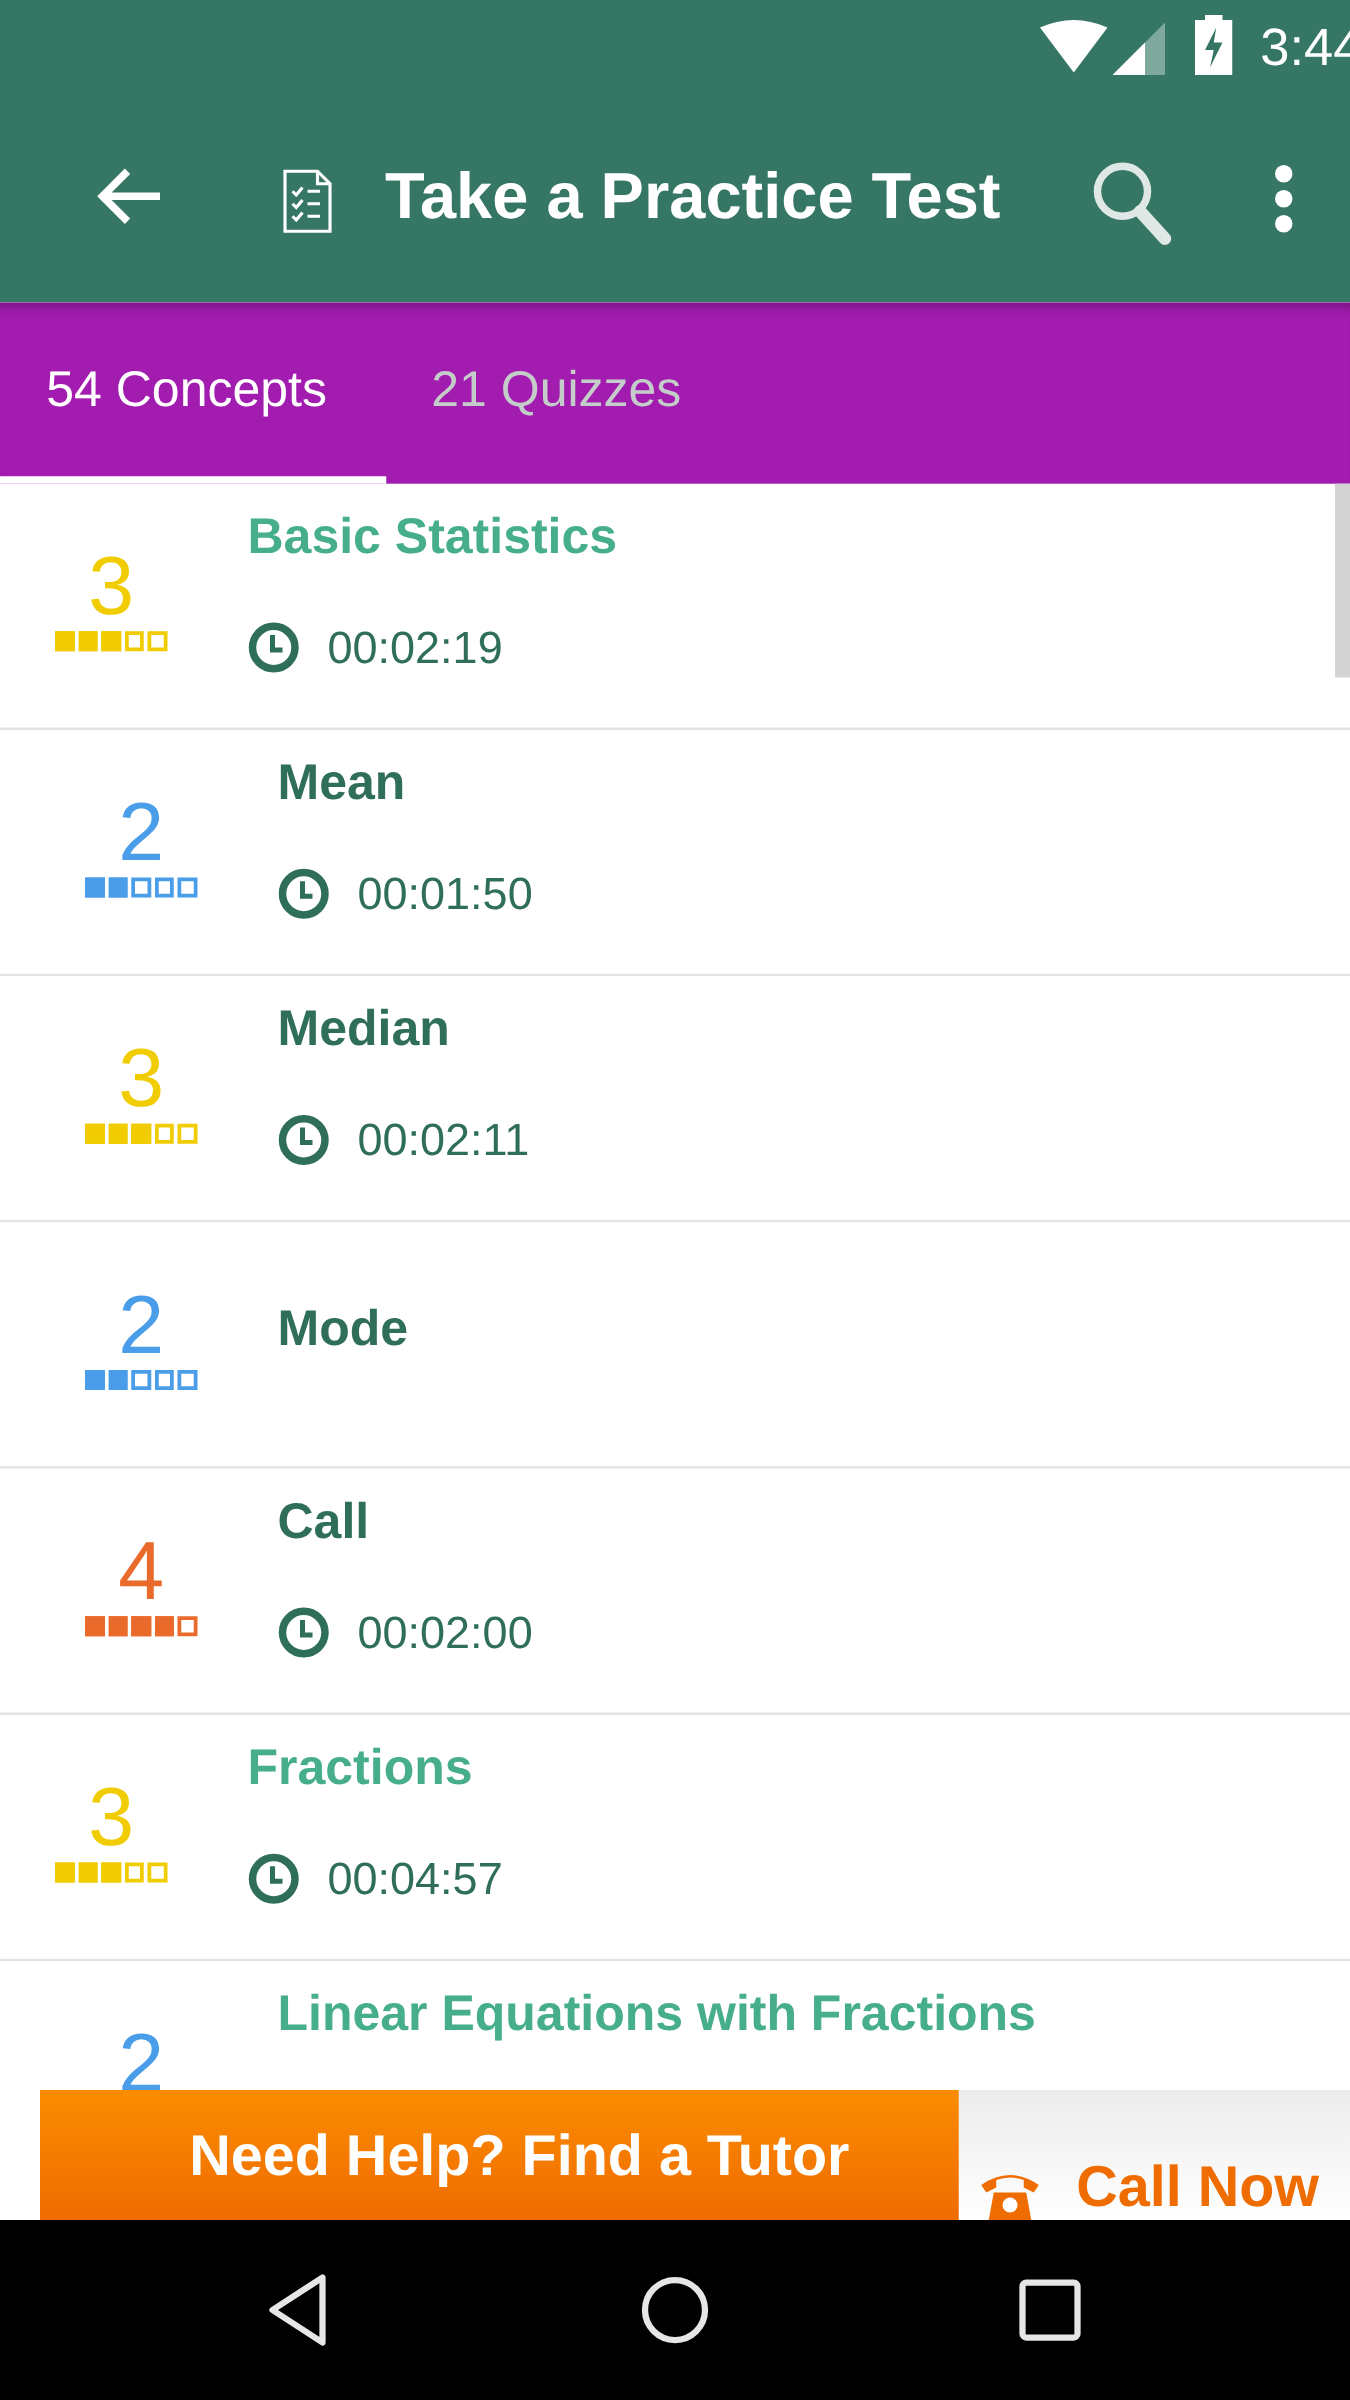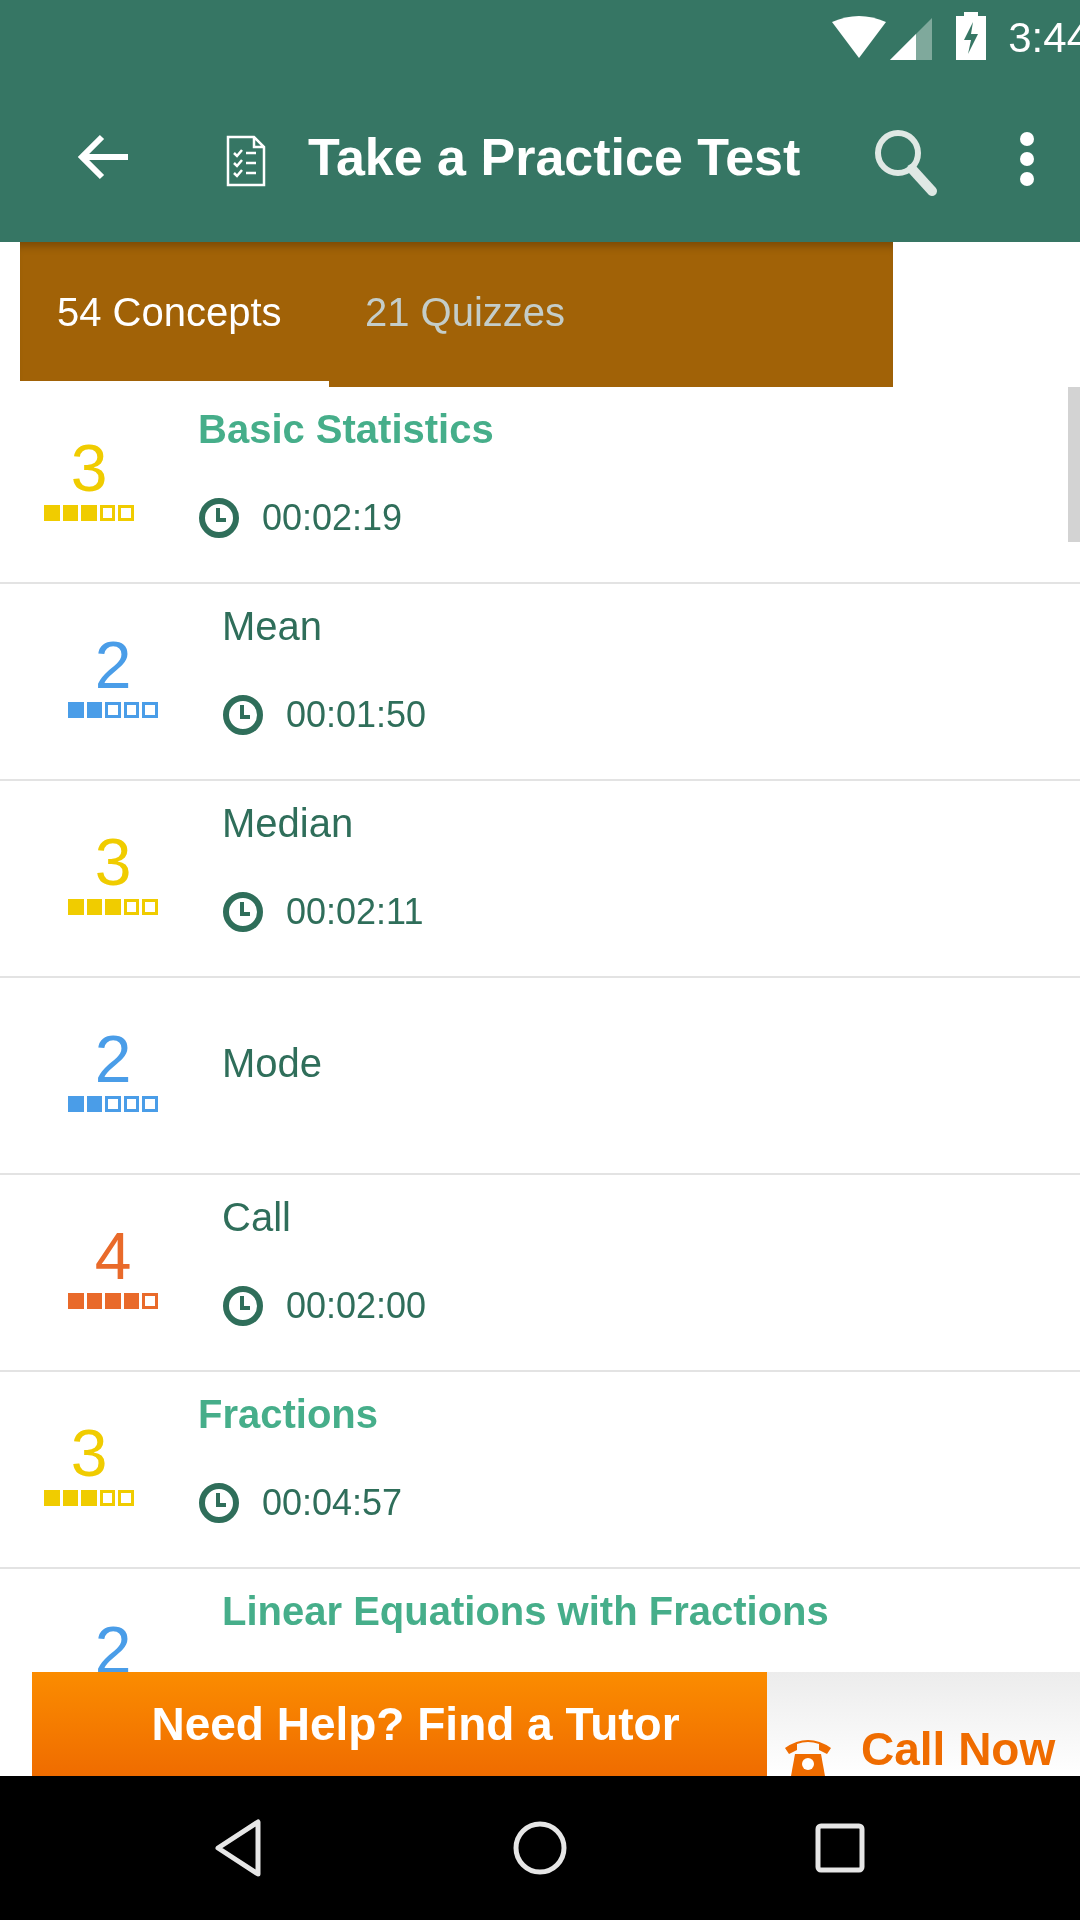--- a/index.html
+++ b/index.html
@@ -9,32 +9,32 @@
   .status-time { position: absolute; right: 26px; top: 14px; color: #fff; font-size: 42px; }
   .wifi { position: absolute; left: 796px; top: 16px; width: 54px; height: 42px; }
   .signal { position: absolute; left: 854px; top: 18px; width: 42px; height: 42px; }
   .battery { position: absolute; left: 920px; top: 12px; width: 30px; height: 48px; }
   .toolbar { position: absolute; left: 0; top: 75px; width: 1080px; height: 167px; margin-left: 20px; }
   .back { position: absolute; left: 56px; top: 54px; width: 56px; height: 56px; }
   .doc { position: absolute; left: 206px; top: 60px; width: 40px; height: 52px; }
   .title { position: absolute; left: 288px; top: 52px; color: #fff; font-size: 52px; font-weight: bold; }
   .search { position: absolute; left: 850px; top: 50px; width: 72px; height: 72px; }
   .more { position: absolute; left: 996px; top: 56px; width 22px; height: 56px; width: 22px; }
-  .tabs { position: absolute; left: 0; top: 242px; width: 873px; height: 145px; background: #a16207; box-shadow: inset 0 10px 8px -6px rgba(0,0,0,0.25); margin-left: 20px; }
+  .tabs { position: absolute; left: 0; top: 242px; width: 1080px; height: 145px; background: #a21caf; box-shadow: inset 0 10px 8px -6px rgba(0,0,0,0.25); }
   .tab { position: absolute; top: 48px; font-size: 40px; }
   .tab.active { left: 37px; color: #fff; }
   .tab.inactive { left: 345px; color: #c4cdc9; }
   .tab-indicator { position: absolute; left: 0; bottom: 0; width: 309px; height: 6px; background: #fff; }
   .list { position: absolute; left: 0; top: 387px; width: 1080px; height: 1285px; overflow: hidden; }
   .row { position: relative; height: 197px; border-bottom: 2px solid #e3e3e3; background: #fff; }
   .score { position: absolute; top: 48px; width: 90px; text-align: center; font-size: 66px; line-height: 66px; }
   .pips { position: absolute; top: 118px; width: 90px; display: flex; justify-content: center; gap: 3px; }
   .pip { width: 16px; height: 16px; border: 3px solid currentColor; }
   .pip.filled { background: currentColor; }
-  .name { position: absolute; top: 20px; font-size: 40px; }
+  .name { position: absolute; top: 20px; font-size: 40px; font-weight: bold; }
   .name.topic { color: #46ae8a; font-weight: bold; }
   .name.concept { color: #2f6e5a; }
   .time { position: absolute; top: 110px; display: flex; align-items: center; gap: 22px; color: #2f6e5a; font-size: 36px; }
   .clock { width: 42px; height: 42px; }
   .scrollbar { position: absolute; right: 0; top: 387px; width: 12px; height: 155px; background: #d3d3d3; }
   .banner { position: absolute; left: 0; top: 1672px; width: 1080px; height: 104px; }
   .tutor { position: absolute; left: 0; top: 0; width: 767px; height: 104px; background: linear-gradient(#fb8c00, #ef6c00); color: #fff; font-size: 46px; font-weight: bold; text-align: center; line-height: 104px; margin-left: 32px; }
   .callnow { position: absolute; left: 767px; top: 0; width: 361px; height: 104px; background: linear-gradient(#ececec, #ffffff); display: flex; align-items: flex-end; }
   .phone { margin-left: 16px; width: 50px; height: 40px; }
   .call-label { margin-left: 28px; color: #ef6c00; font-size: 46px; font-weight: bold; }

